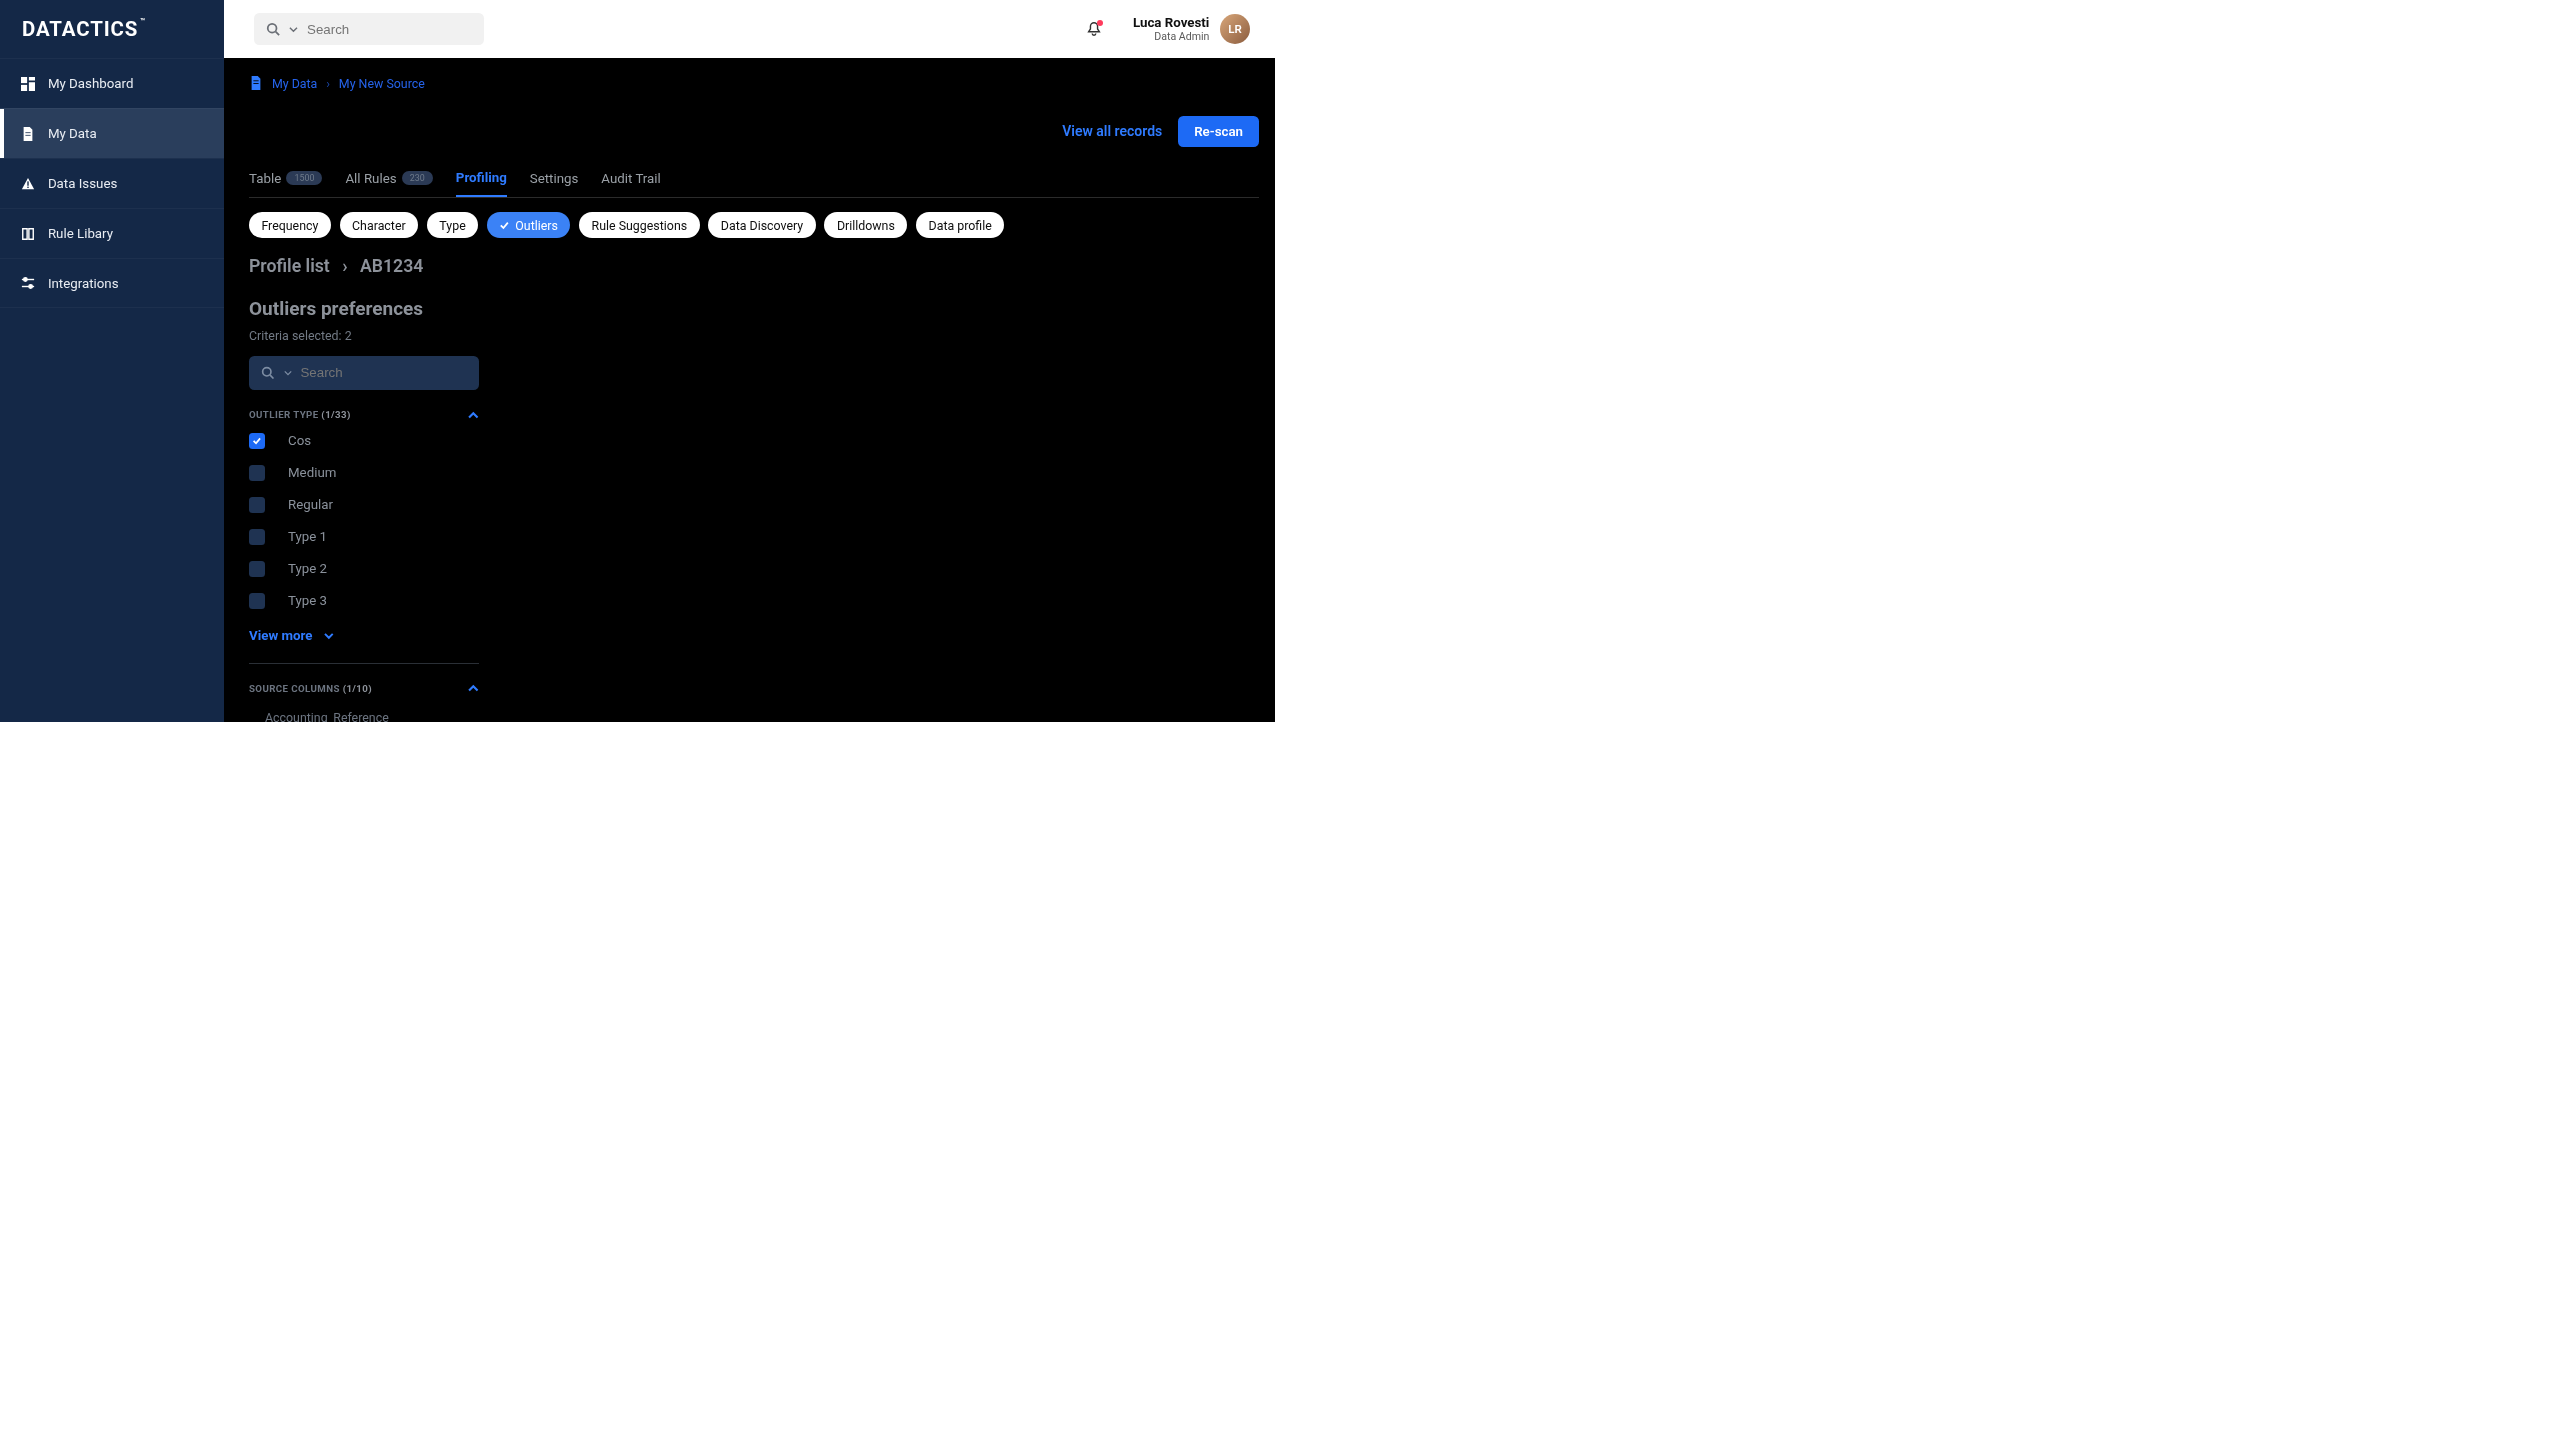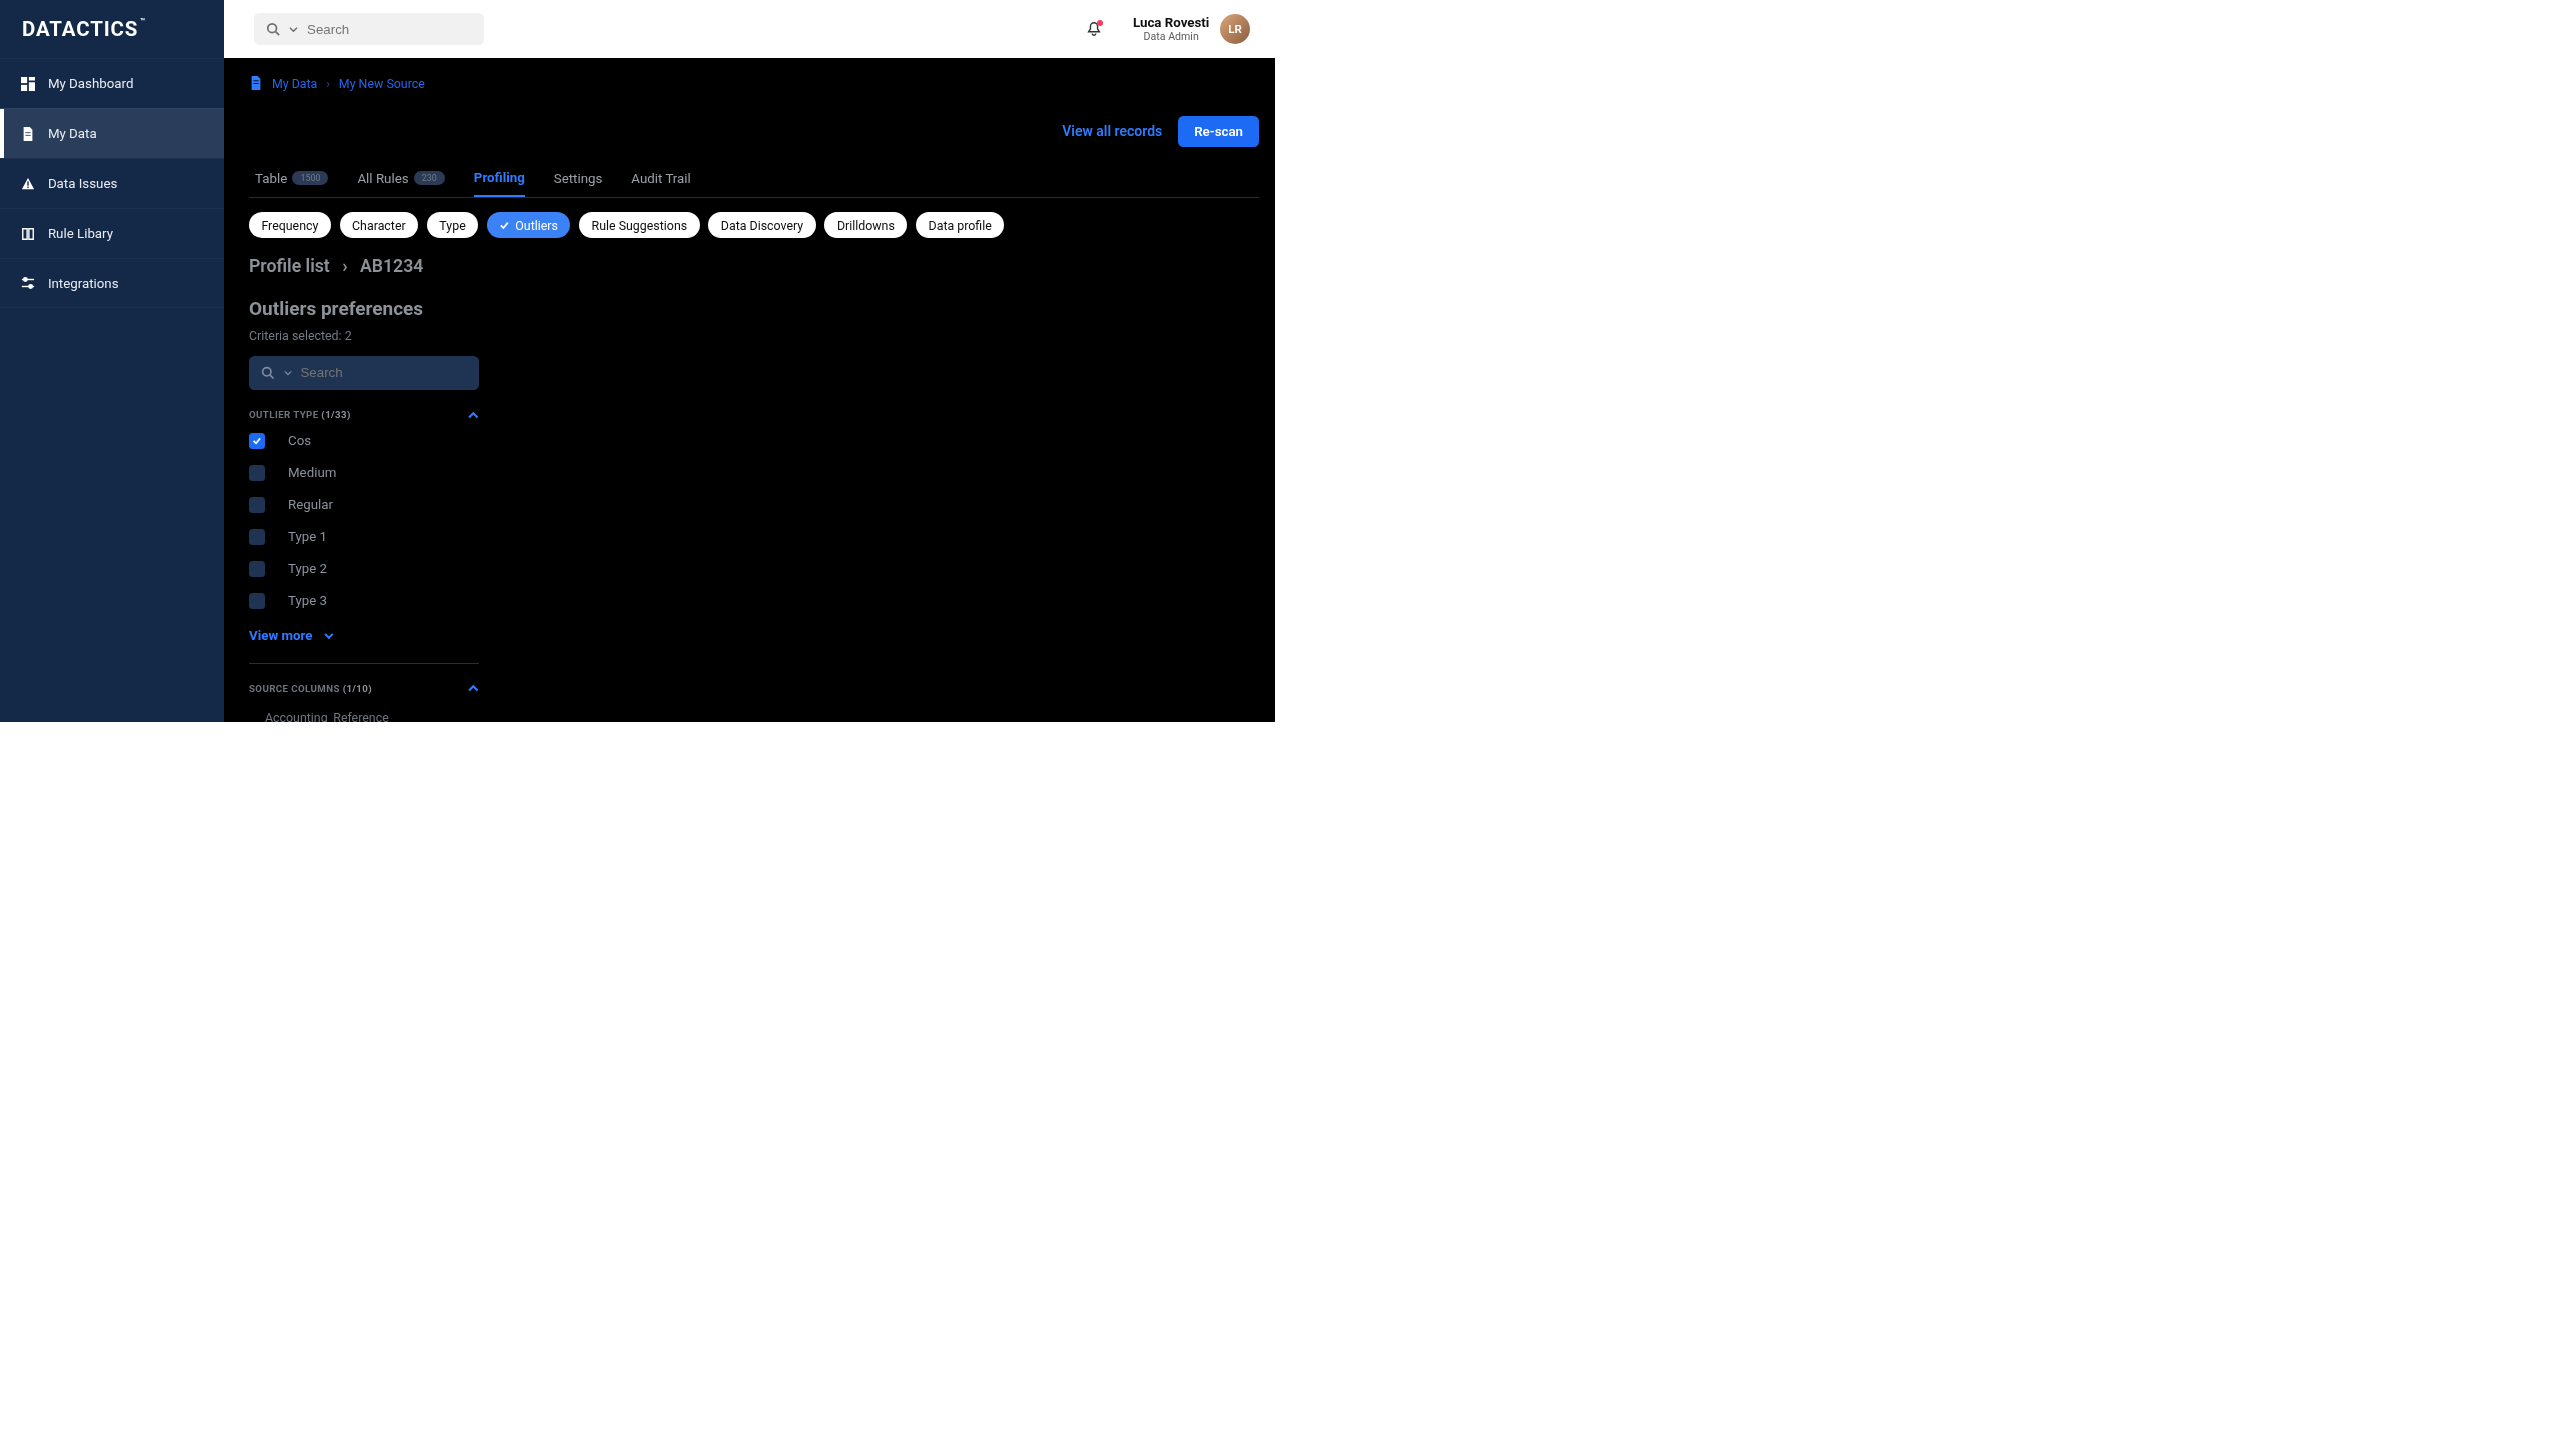--- a/index.html
+++ b/index.html
@@ -22,37 +22,37 @@
 .main { flex: 1; display: flex; flex-direction: column; min-width: 0; }
 
 
 .topbar { height: 58px; background: #fff; display: flex; align-items: center; padding: 0 25px 0 30px; gap: 17.7px; }
 .search-box { display: flex; align-items: center; gap: 8.9px; background: #f1f1f1; border-radius: 5.3px; height: 32px; padding: 0 12.4px; width: 230px; }
 .search-input { border: none; background: transparent; outline: none; font-size: 13.3px; color: #333; flex: 1; }
 .topbar-spacer { flex: 1; }
 .bell-wrap { position: relative; cursor: pointer; }
 .bell-dot { position: absolute; top: -0.9px; right: -0.9px; width: 6.2px; height: 6.2px; background: #ff3b5c; border-radius: 50%; }
 .user-block { display: flex; align-items: center; gap: 10.6px; }
-.user-text { text-align: center; margin-left: 13px; }
+.user-text { text-align: right; margin-left: 13px; }
 .user-name { font-size: 13.3px; font-weight: 700; color: #101010; }
 .user-role { font-size: 10.6px; color: #5a5a5a; }
 .avatar { width: 30px; height: 30px; border-radius: 50%; background: linear-gradient(135deg,#d9a77a,#8b5c3e); display:flex;align-items:center;justify-content:center;color:#fff;font-size:11.5px;font-weight:600; }
 
 
 .content { flex: 1; background: #000; padding: 17.7px 16px 0 25px; position: relative; overflow: hidden; }
 .breadcrumb { display: flex; align-items: center; gap: 8.9px; color: #2563eb; font-size: 12.4px; }
 .crumb-link { color: #2563eb; cursor: pointer; }
 .crumb-sep { color: #2563eb; opacity: 0.7; }
 
 .page-actions { display: flex; justify-content: flex-end; gap: 12.4px; margin-top: 25px; }
 .link-primary { color: #2f7bff; font-size: 14px; font-weight: 600; cursor: pointer; padding: 7px 3.5px; }
 .btn-primary { background: #1d6af5; color: #fff; border-radius: 5.3px; padding: 8px 16px; font-size: 13.3px; font-weight: 600; cursor: pointer; }
 
 .tabs { display: flex; gap: 23px; border-bottom: 0.9px solid #2b2b2b; margin-top: 23px; }
-.tab { padding: 0 0 10.6px 0; color: #9aa0a6; font-size: 13.3px; cursor: pointer; display: flex; align-items: center; gap: 5.3px; margin-left: 6px; }
+.tab { padding: 0 0 10.6px 0; color: #9aa0a6; font-size: 13.3px; cursor: pointer; display: flex; align-items: center; gap: 5.3px; }
 .tab .badge { background: #2b3a55; color: #6e7a8a; font-size: 8.9px; border-radius: 885px; padding: 1.8px 8px; }
 .tab.active { color: #2f7bff; font-weight: 700; border-bottom: 2.7px solid #2f7bff; }
 
 .chips { display: flex; gap: 8.9px; margin-top: 14px; flex-wrap: wrap; }
 .chip { background: #fff; color: #0e0e0e; font-size: 12.4px; padding: 5.3px 12.4px; border-radius: 885px; cursor: pointer; }
 .chip.sel { background: #3b82f6; color: #fff; display: flex; align-items: center; gap: 5.3px; }
 
 .profile-path { display:flex;align-items:center;gap:12.4px; margin-top: 17.7px; color: #8d929a; font-size: 17.7px; font-weight: 600; }
 .profile-path .sep { color:#8d929a; }
 

